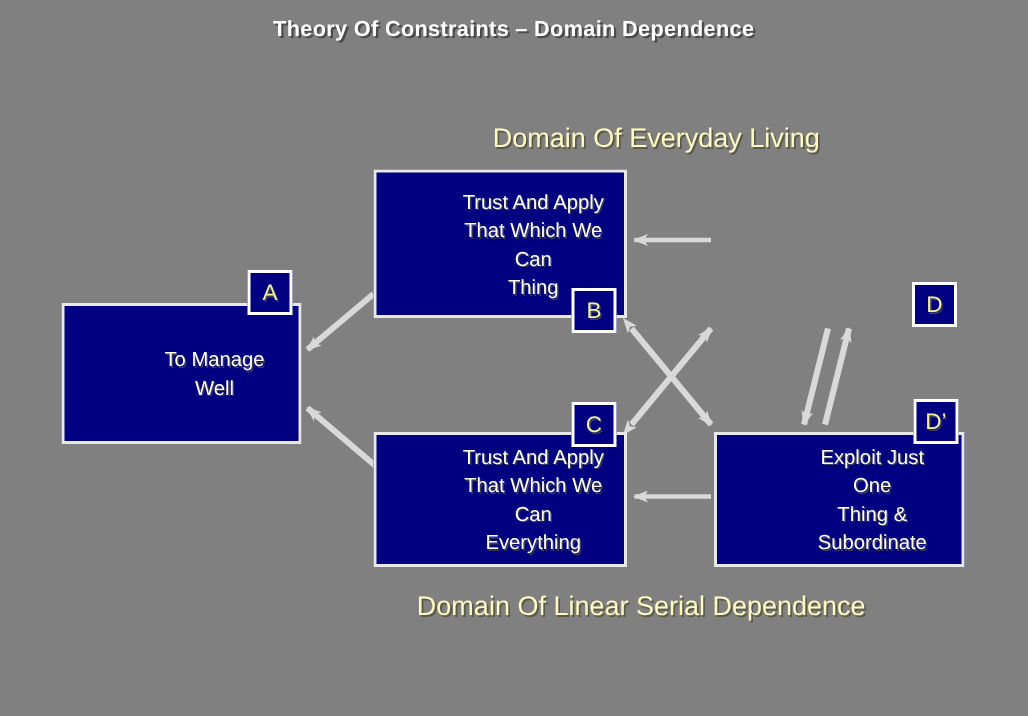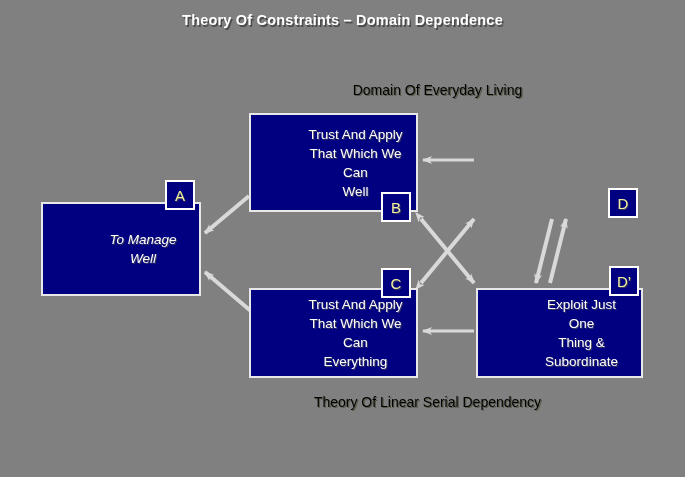--- a/index.html
+++ b/index.html
@@ -35,22 +35,22 @@
     color: #ffffff;
     font-size: 14.5px;
     font-weight: bold;
     letter-spacing: 0.2px;
     text-shadow: 1.5px 1.5px 0 #4a4a4a;
     white-space: nowrap;
   }
 
   .domain-label {
     position: absolute;
-    color: #000000;
-    font-size: 14px;
+    color: #fef9c3;
+    font-size: 18px;
     font-weight: normal;
     text-shadow: 1.2px 1.2px 0 #5a5a4a;
     white-space: nowrap;
   }
   #domain-top {
     left: 0;
     top: 82px;
     width: 685px;
     text-align: center;
     padding-left: 190px;
@@ -78,21 +78,21 @@
     text-shadow: 1px 1px 0 #3a3a5a;
   }
   .node .node-text {
     width: 100%;
     padding: 0 12px;
     box-sizing: border-box;
   }
   .node.center .node-text { text-align: center; margin-left: 44px; }
   .node.left   .node-text { text-align: left; }
 
-  #node-a { left: 41px;  top: 202px; width: 160px; height: 94px; font-style: italic; }
+  #node-a { left: 41px;  top: 202px; width: 160px; height: 94px; }
   #node-b { left: 249px; top: 113px; width: 169px; height: 99px; }
   #node-c { left: 249px; top: 288px; width: 169px; height: 90px; }
   #node-d { left: 476px; top: 113px; width: 167px; height: 99px; }
   #node-dp{ left: 476px; top: 288px; width: 167px; height: 90px; }
 
   .badge {
     position: absolute;
     width: 30px;
     height: 30px;
     background: #000080;
@@ -112,21 +112,21 @@
   #badge-dp { left: 609px; top: 266px; }
 </style>
 </head>
 <body>
 
 <div id="canvas">
 
   <div class="title">Theory Of Constraints – Domain Dependence</div>
 
   <div class="domain-label" id="domain-top">Domain Of Everyday Living</div>
-  <div class="domain-label" id="domain-bottom">Theory Of Linear Serial Dependency</div>
+  <div class="domain-label" id="domain-bottom">Domain Of Linear Serial Dependence</div>
 
   <svg id="arrow-layer" viewBox="0 0 685 477" xmlns="http://www.w3.org/2000/svg">
     <defs>
       <marker id="ah" markerWidth="10" markerHeight="8" refX="9" refY="4" orient="auto" markerUnits="userSpaceOnUse">
         <path d="M0,0 L10,4 L0,8 L2.6,4 Z" fill="#d9d9d9"></path>
       </marker>
       <marker id="ah-start" markerWidth="10" markerHeight="8" refX="1" refY="4" orient="auto-start-reverse" markerUnits="userSpaceOnUse">
         <path d="M0,0 L10,4 L0,8 L2.6,4 Z" fill="#d9d9d9"></path>
       </marker>
     </defs>
@@ -150,21 +150,21 @@
   <div class="node center" id="node-a">
     <div class="node-text">
       <span>To Manage Well</span>
     </div>
   </div>
 
   <div class="node center" id="node-b">
     <div class="node-text">
       <div>Trust And Apply</div>
       <div>That Which We Can</div>
-      <div>Well</div>
+      <div>Thing</div>
     </div>
   </div>
 
   <div class="node center" id="node-c">
     <div class="node-text">
       <div>Trust And Apply</div>
       <div>That Which We Can</div>
       <div>Everything</div>
     </div>
   </div>

